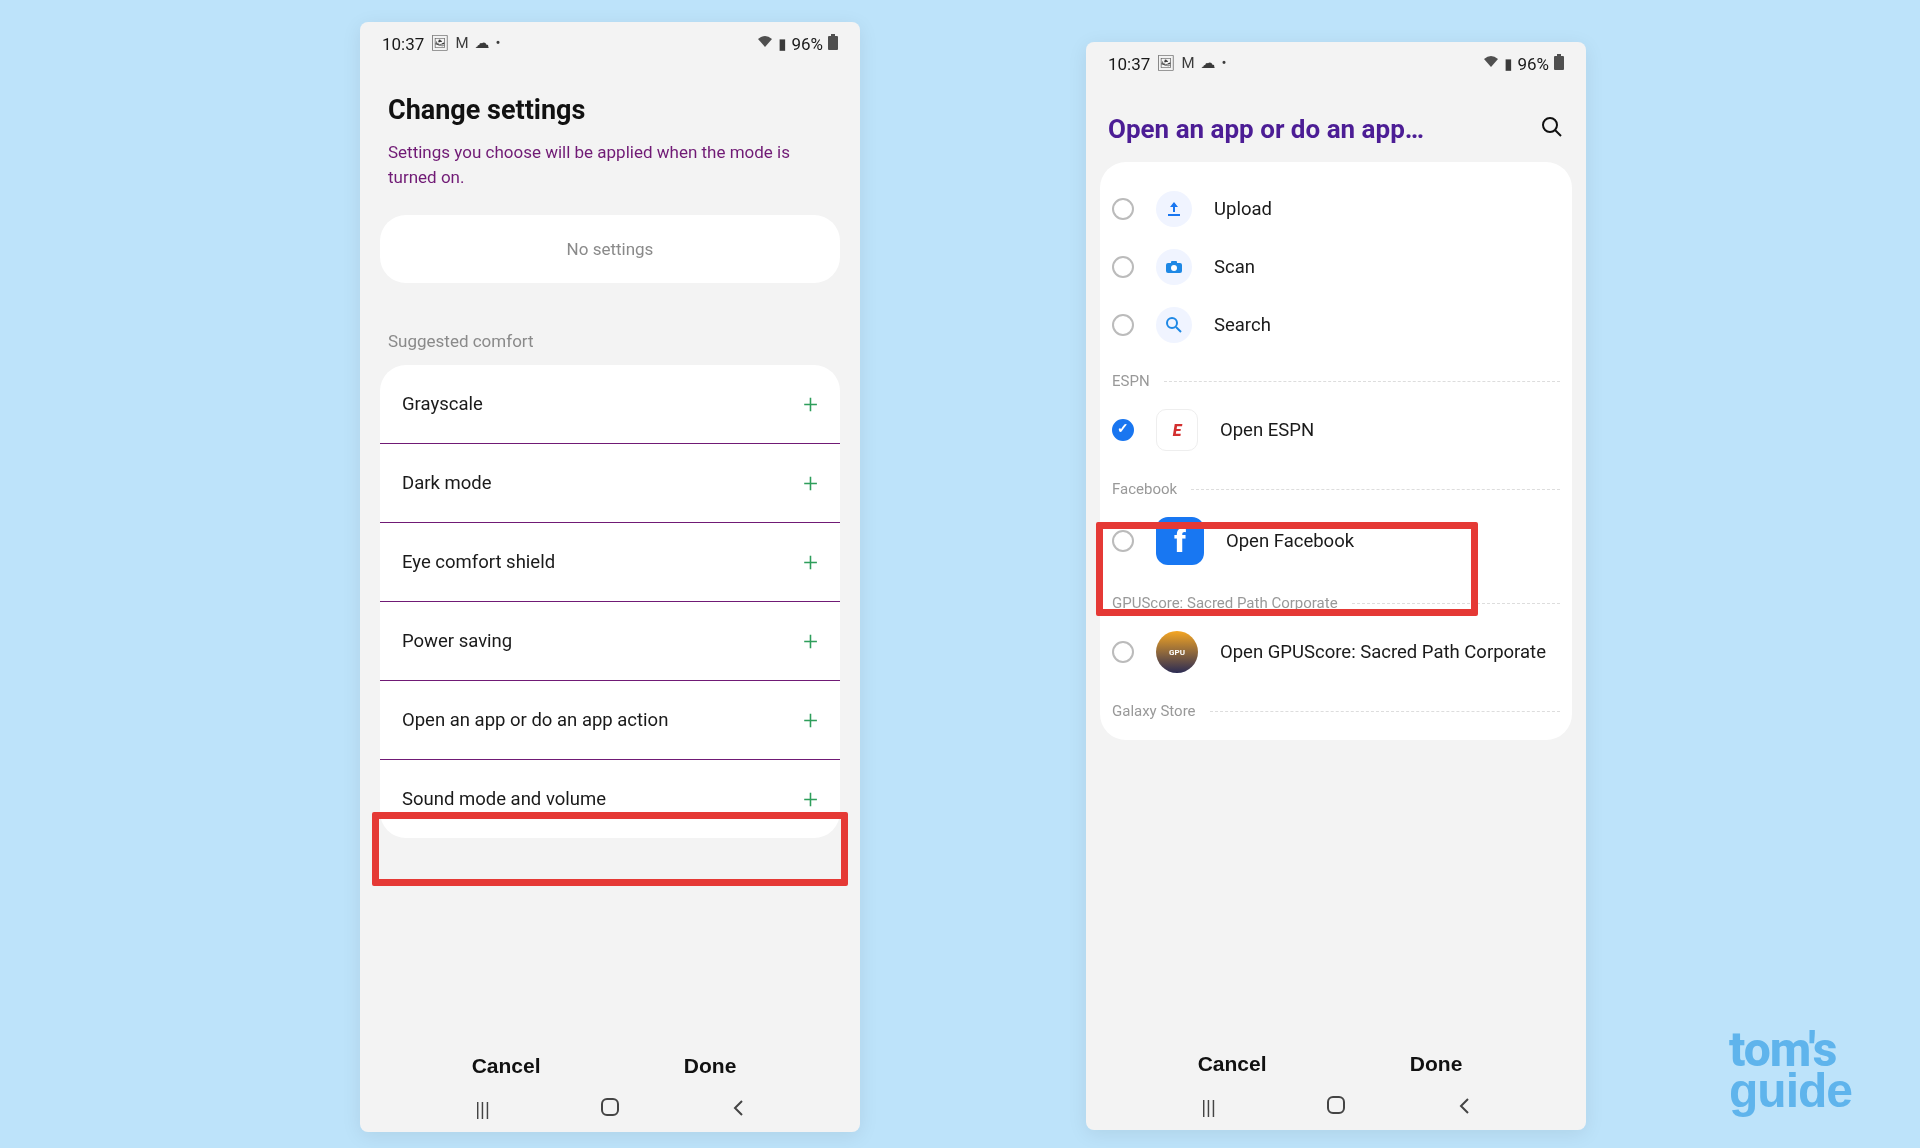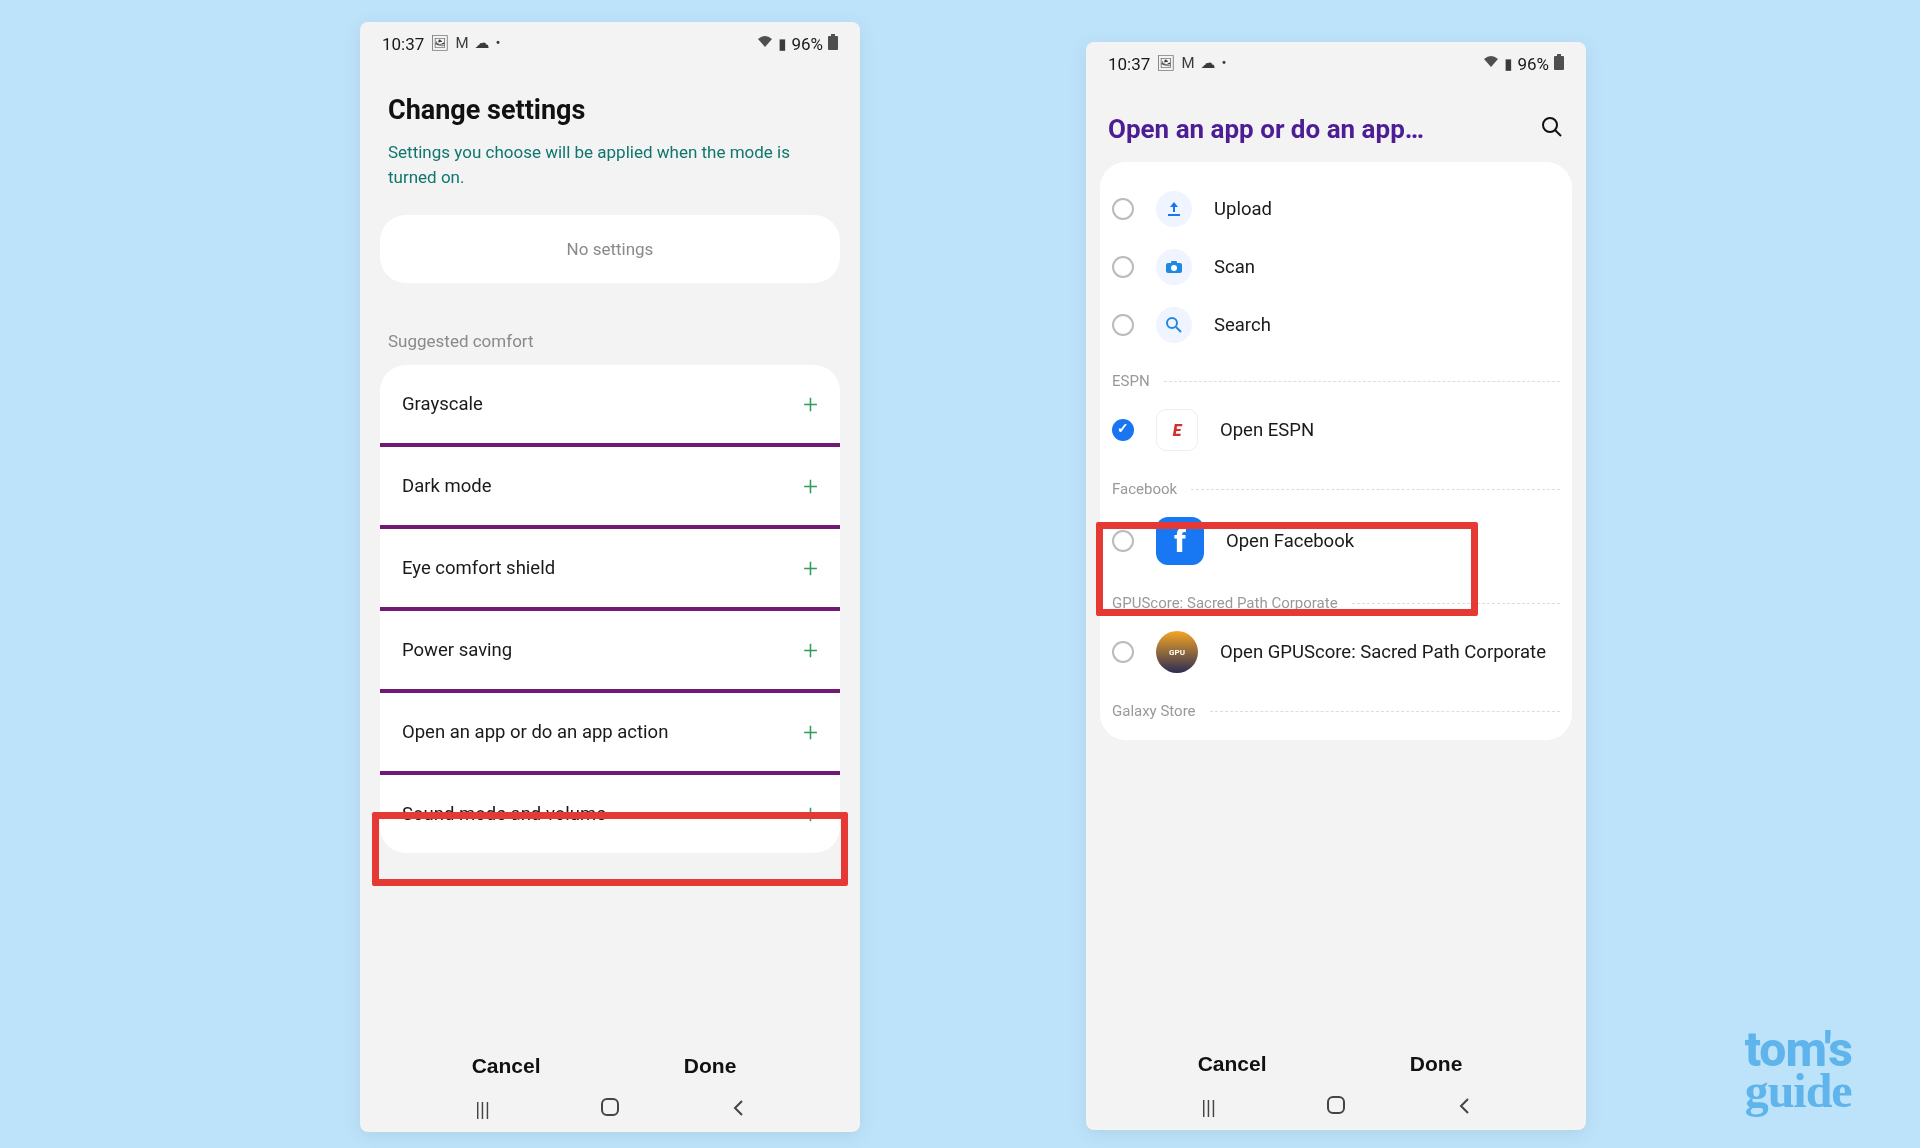--- a/index.html
+++ b/index.html
@@ -26,37 +26,37 @@
     padding: 12px 22px 10px 22px; font-size: 17px; color: #1a1a1a;
   }
   .status-left { display: flex; align-items: flex-start; gap: 6px; }
   .status-right { display: flex; align-items: center; gap: 5px; }
   .status-icon { font-size: 15px; opacity: 0.85; }
 
   .header-title {
     font-size: 27px; font-weight: 700; padding: 30px 28px 14px 28px; color: #111;
   }
   .header-subtitle {
-    font-size: 17px; color: #0f766e; padding: 0 28px 26px 28px; line-height: 1.45;
+    font-size: 17px; color: #701a75; padding: 0 28px 26px 28px; line-height: 1.45;
   }
   .no-settings-card {
     margin: 0 20px; background: #fff; border-radius: 26px; padding: 24px;
     text-align: center; color: #8a8a8a; font-size: 17px;
   }
   .section-label {
     padding: 48px 28px 14px 28px; font-size: 17px; color: #8a8a8a;
   }
   .settings-card {
     margin: 0 20px; background: #fff; border-radius: 26px; overflow: hidden;
   }
   .setting-row {
     display: flex; align-items: center; justify-content: space-between;
     padding: 24px 22px; font-size: 18.5px; color: #1a1a1a;
   }
-  .setting-row + .setting-row { border-top: 4px solid #701a75; }
+  .setting-row + .setting-row { border-top: 1px solid #701a75; }
   .plus-icon { color: #2e9e5b; font-size: 26px; font-weight: 300; }
   .red-highlight {
     position: absolute; border: 7px solid #e53935; pointer-events: none; border-radius: 2px;
   }
 
   .button-bar {
     position: absolute; bottom: 54px; left: 0; right: 12px;
     display: flex; justify-content: space-around; padding: 0 40px;
   }
   .btn { font-size: 21px; font-weight: 600; color: #111; background: none; border: none; cursor: pointer; }
@@ -107,21 +107,21 @@
   }
   .app-icon.fb { width: 48px; height: 48px; background: #1877f2; border-radius: 12px; color: #fff; font-weight: 900; font-size: 32px; }
   .app-icon.small { background: #f0f4ff; border-radius: 50%; width: 36px; height: 36px; }
   .app-label { font-size: 18.5px; color: #1a1a1a; line-height: 1.3; }
 
   .toms-logo {
     position: absolute; right: 68px; bottom: 36px;
     font-size: 48px; font-weight: 800; color: #5fb4ec; line-height: 0.85;
     letter-spacing: -1px;
   }
-  .toms-logo .g { font-family: Liberation Serif, serif; }
+  .toms-logo .g { font-family: Liberation Sans, sans-serif; }
 </style>
 </head>
 <body>
 
 <div class="phone phone-left">
   <div class="status-bar">
     <div class="status-left">
       <span>10:37</span>
       <span class="status-icon">🖼</span>
       <span class="status-icon">M</span>

